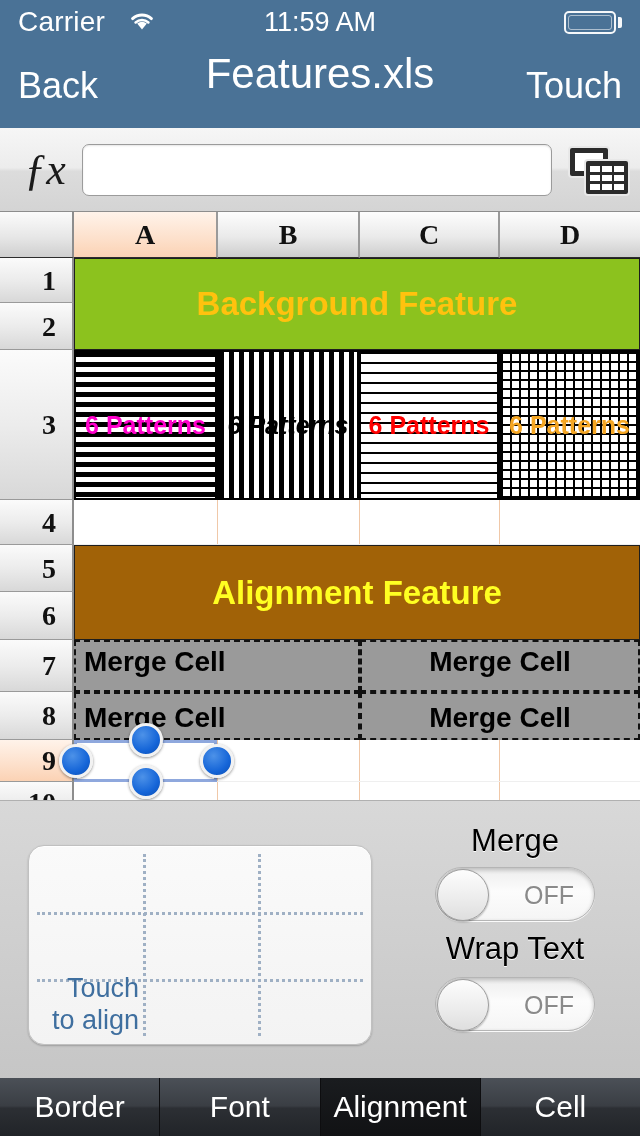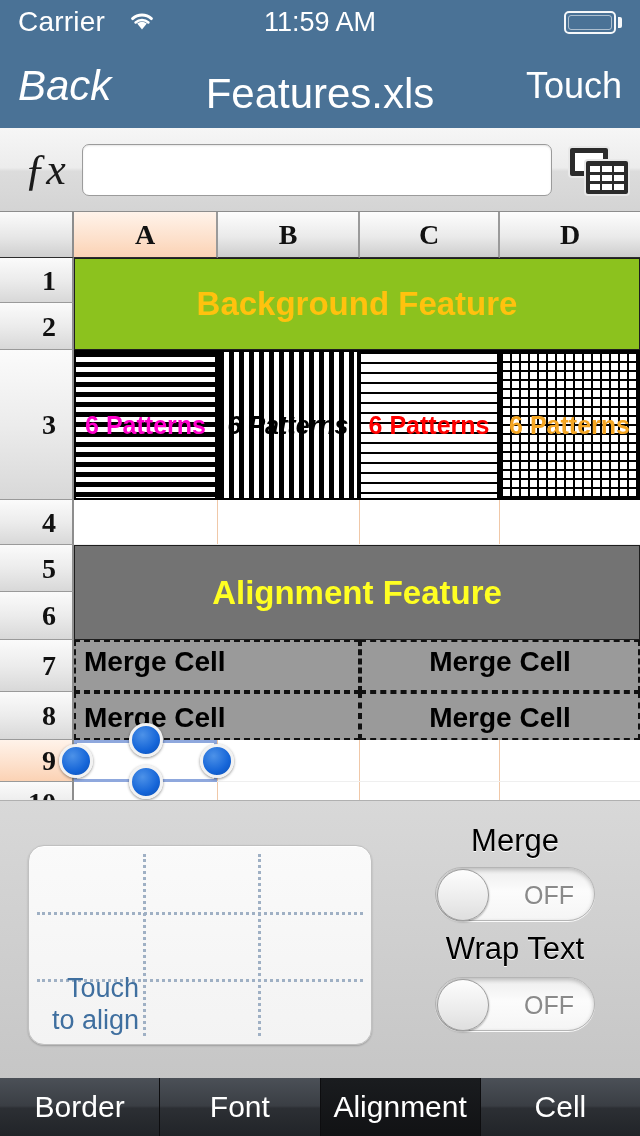--- a/index.html
+++ b/index.html
@@ -38,24 +38,24 @@
     background:rgba(255,255,255,0.95); border-radius:0 2px 2px 0;
   }
 
   
   .navbar {
     position:absolute; left:0; top:44px; width:640px; height:84px;
     background:#4a7296; color:#fff;
   }
   .nav-back {
     position:absolute; left:18px; top:20px;
-    font-size:42px; line-height:44px; color:#fff;font-style:italic;
+    font-size:36px; line-height:44px; color:#fff;
   }
   .nav-title {
-    position:absolute; left:0; top:24px; width:640px; text-align:center;
+    position:absolute; left:0; top:4px; width:640px; text-align:center;
     font-size:42px; line-height:52px; color:#fff;
   }
   .nav-done {
     position:absolute; right:18px; top:20px;
     font-size:36px; line-height:44px; color:#fff;
   }
 
   
   .formulabar {
     position:absolute; left:0; top:128px; width:640px; height:84px;
@@ -117,21 +117,21 @@
   .gl-v { position:absolute; top:0; bottom:0; width:1px; background:#f0c8a8; }
   .gl-h { position:absolute; left:0; right:0; height:1px; background:#efefef; }
   .cell { position:absolute; overflow:hidden; }
 
   .c-green {
     background:#8cc21e; border:1px solid #1e1e1e;
     color:#ffc20e; font-weight:bold; font-size:33px;
     display:flex; align-items:center; justify-content:center;
   }
   .c-cyan {
-    background:#737373; border:1px solid #1e1e1e;
+    background:#a16207; border:1px solid #1e1e1e;
     color:#ffff22; font-weight:bold; font-size:33px;
     display:flex; align-items:center; justify-content:center;
   }
   .c-pat {
     border:2px solid #000; display:flex; align-items:center;
     justify-content:center; font-weight:bold; font-size:25px;
     white-space:nowrap;
   }
   .pat-a { background:repeating-linear-gradient(to bottom,#000 0 5px,#fff 5px 10px); }
   .pat-b { background:repeating-linear-gradient(to right,#000 0 5px,#fff 5px 10px); }

